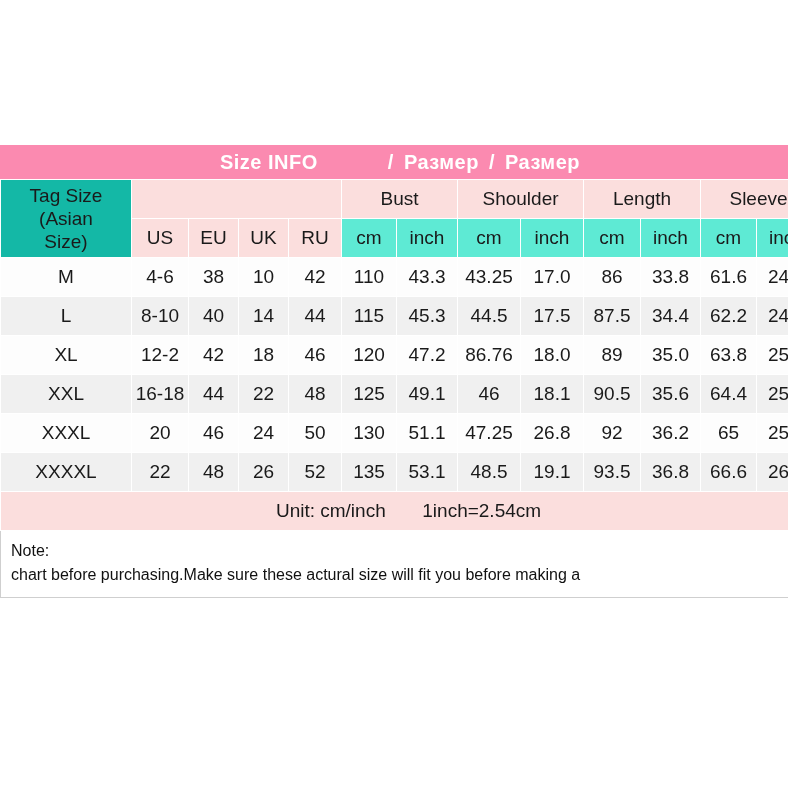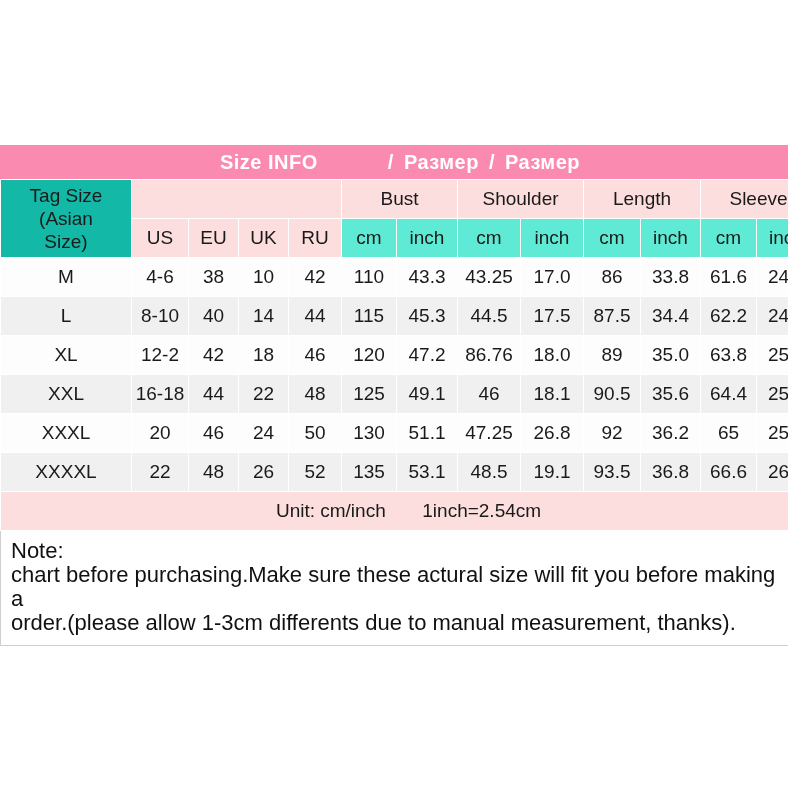--- a/index.html
+++ b/index.html
@@ -101,21 +101,21 @@
   .unit-row .u-gap {
     display: inline-block;
     width: 26px;
   }
   
   .note-box {
     background: #ffffff;
     border: 1px solid #cfcfcf;
     border-top: none;
     padding: 8px 10px 10px 10px;
-    font-size: 22px;
+    font-size: 16px;
     color: #111111;
     line-height: 24px;
     box-sizing: border-box;
     width: 800px;
   }
   .note-box .nline {
     white-space: pre-wrap;
   }
 </style>
 </head>
@@ -273,17 +273,16 @@
             <span class="u-gap"></span>
             <span class="u-inner">1inch=2.54cm</span>
           </td>
         </tr>
       </tbody>
     </table>
 
     <div class="note-box">
       <div class="nline">Note:</div>
       <div class="nline">chart before purchasing.Make sure these actural size will fit you before making a</div>
-      <div class="nline">order.(please allow 1-3cm differents due to manual measurement, thanks).</div>
     </div>
 
   </div>
 </div>
 
 </body></html>

